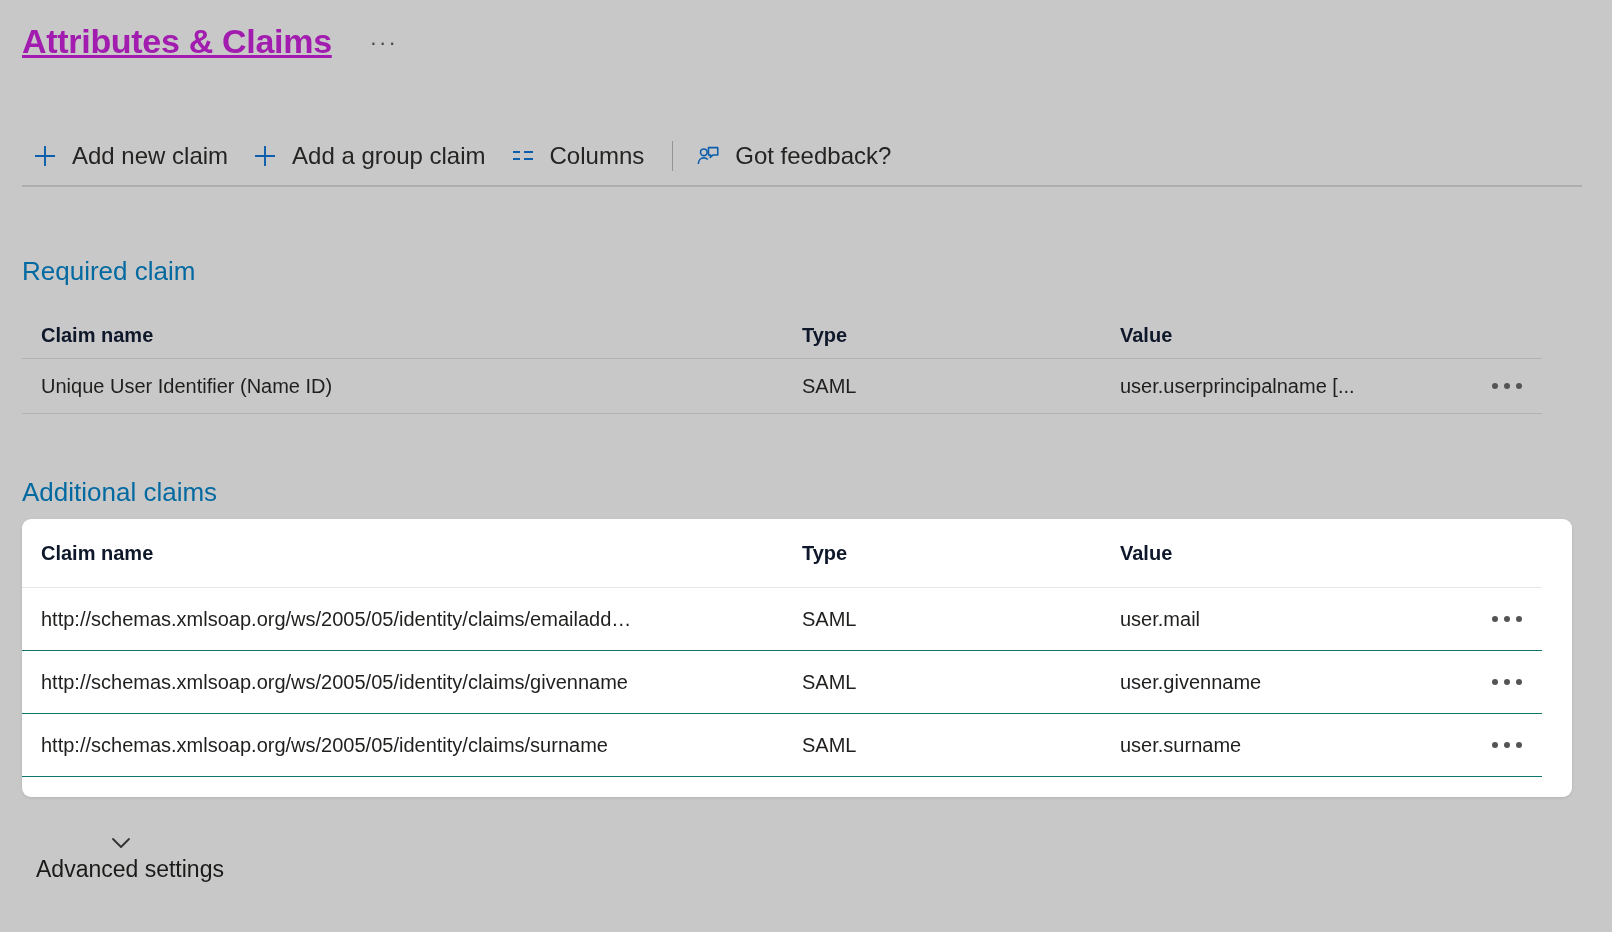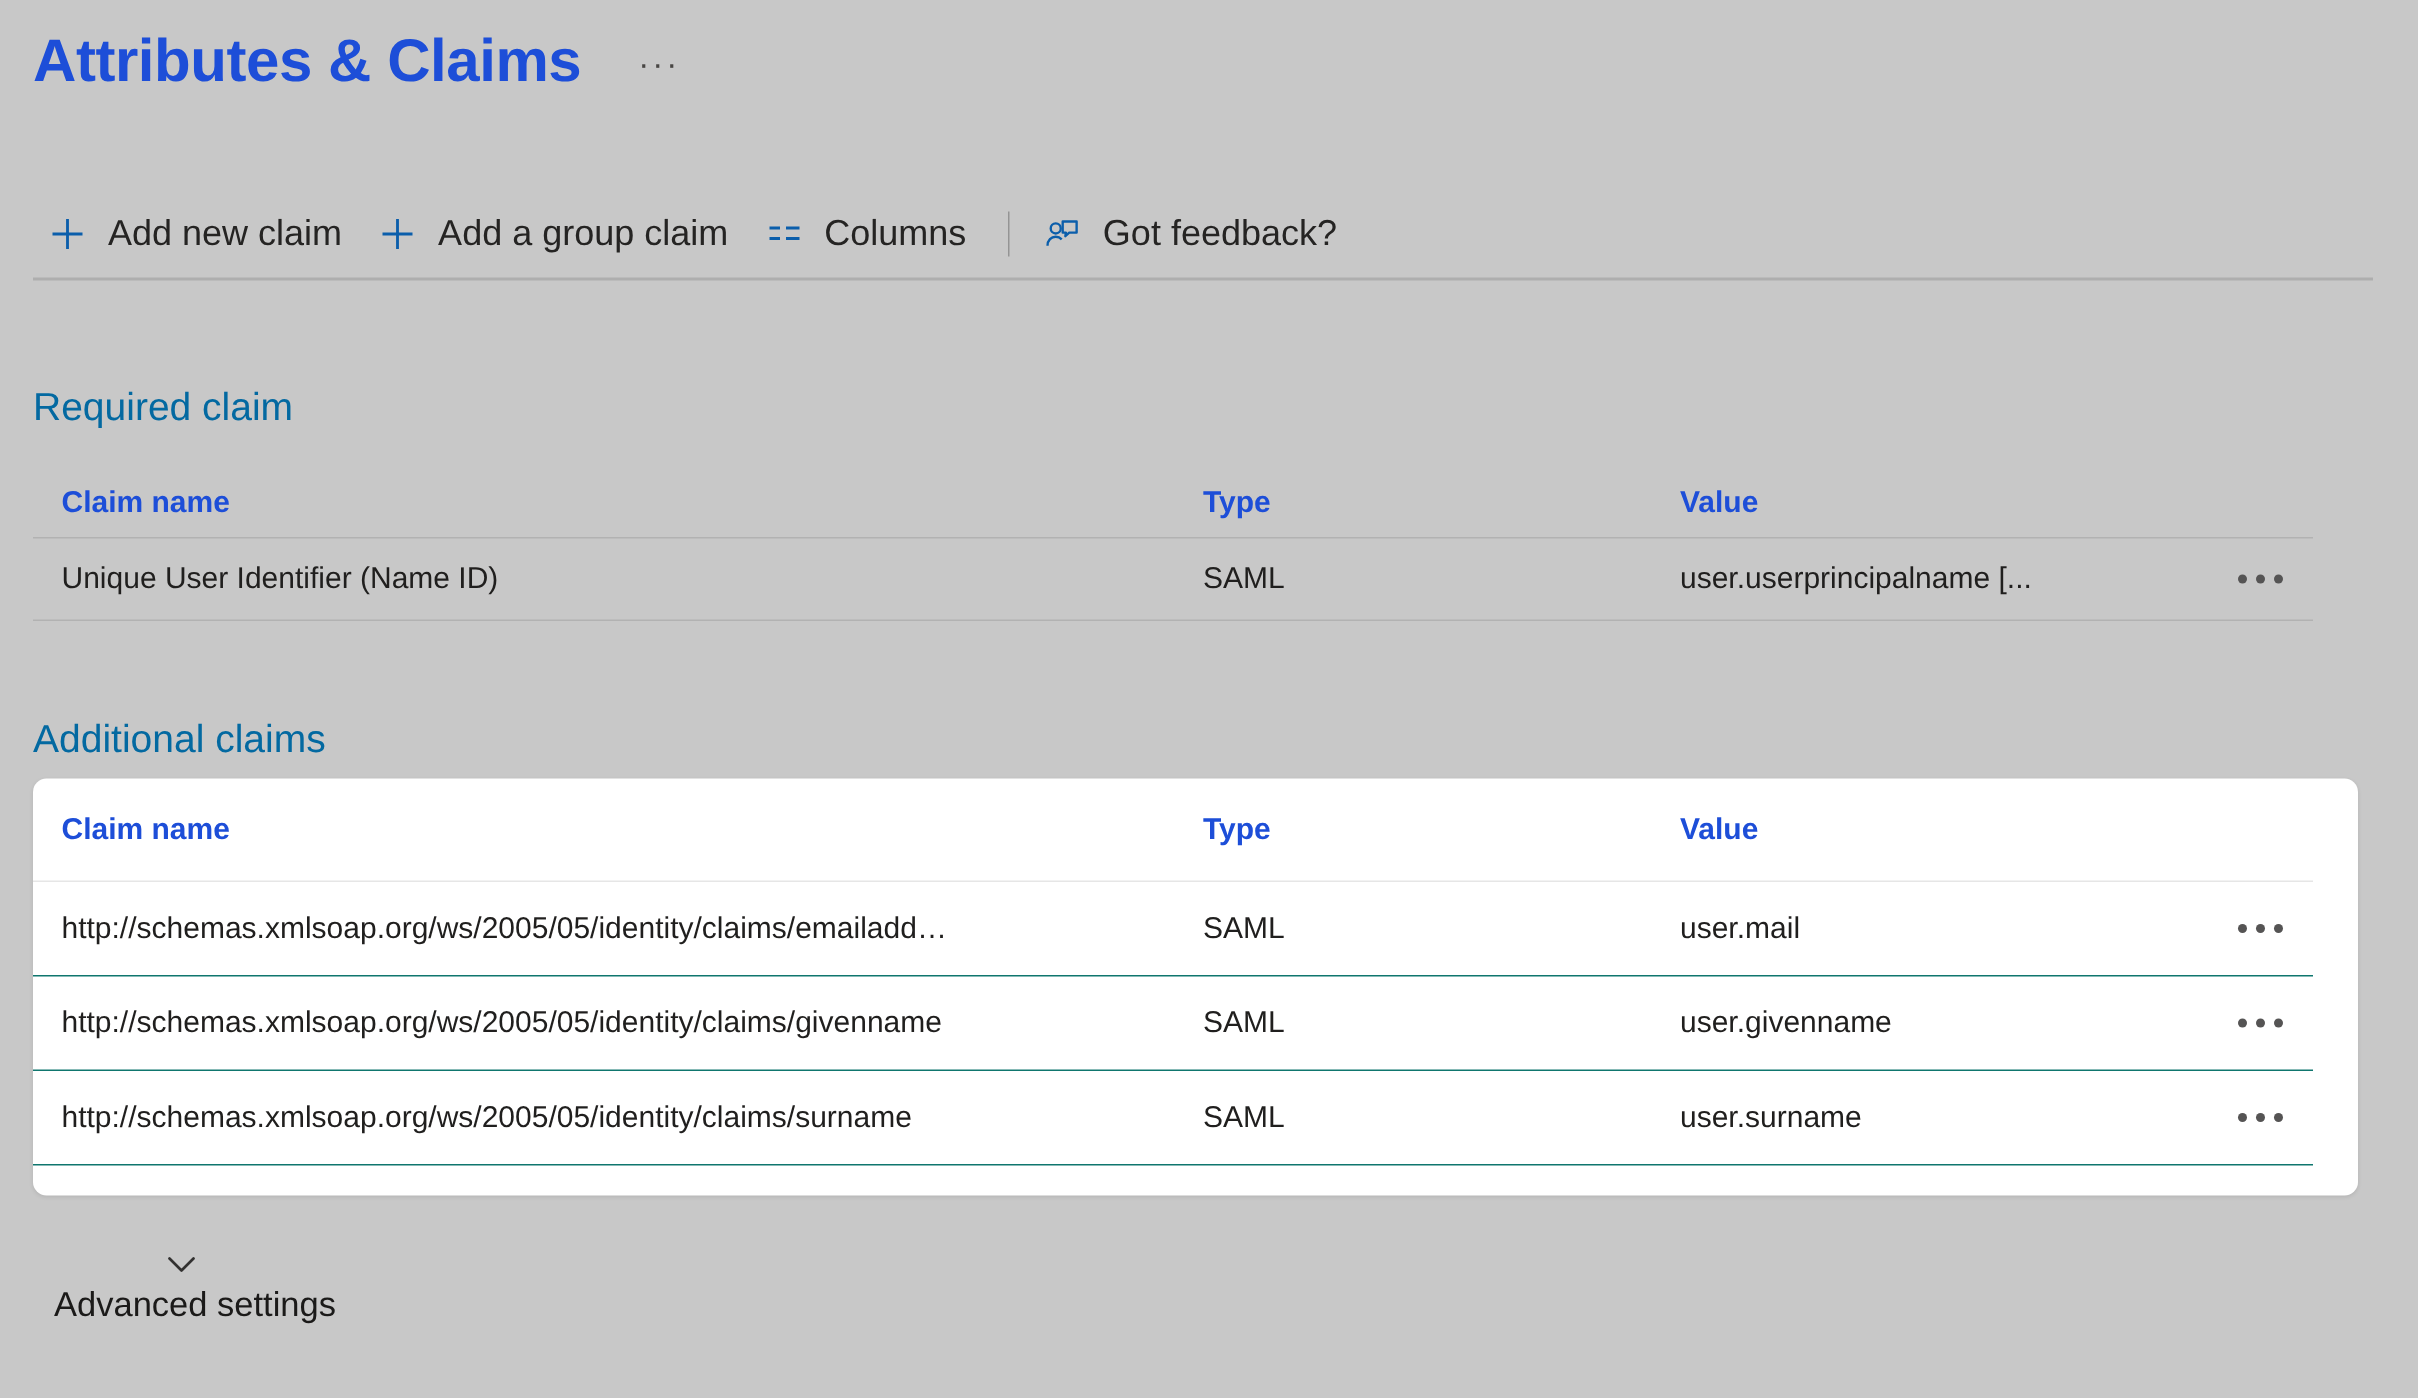--- a/index.html
+++ b/index.html
@@ -19,26 +19,27 @@
   
   .page-title-row {
     display: flex;
     align-items: center;
     position: absolute;
     left: 22px;
     top: 10px;
     height: 62px;
   }
   .page-title {
-    font-size: 40px;
+    font-size: 34px;
     font-weight: 700;
     letter-spacing: -0.3px;
-    color: #1d4ed8;
+    color: #a21caf;
     line-height: 1;
     white-space: nowrap;
+    text-decoration: underline;
   }
   .title-ellipsis {
     margin-left: 38px;
     font-size: 22px;
     letter-spacing: 2px;
     color: #484644;
     line-height: 1;
     position: relative;
     top: 2px;
   }
@@ -124,21 +125,21 @@
     height: 54px;
     border-bottom: 1px solid #b2b2b2;
   }
   .col-name  { width: 780px; flex: none; padding-left: 19px; box-sizing: border-box; }
   .col-type  { width: 318px; flex: none; }
   .col-value { flex: 1 1 auto; min-width: 0; }
 
   .th {
     font-size: 20px;
     font-weight: 700;
-    color: #1d4ed8;
+    color: #0f172a;
     white-space: nowrap;
   }
   .td {
     font-size: 20px;
     font-weight: 400;
     color: #201f1e;
     white-space: nowrap;
     overflow: hidden;
     text-overflow: ellipsis;
   }

